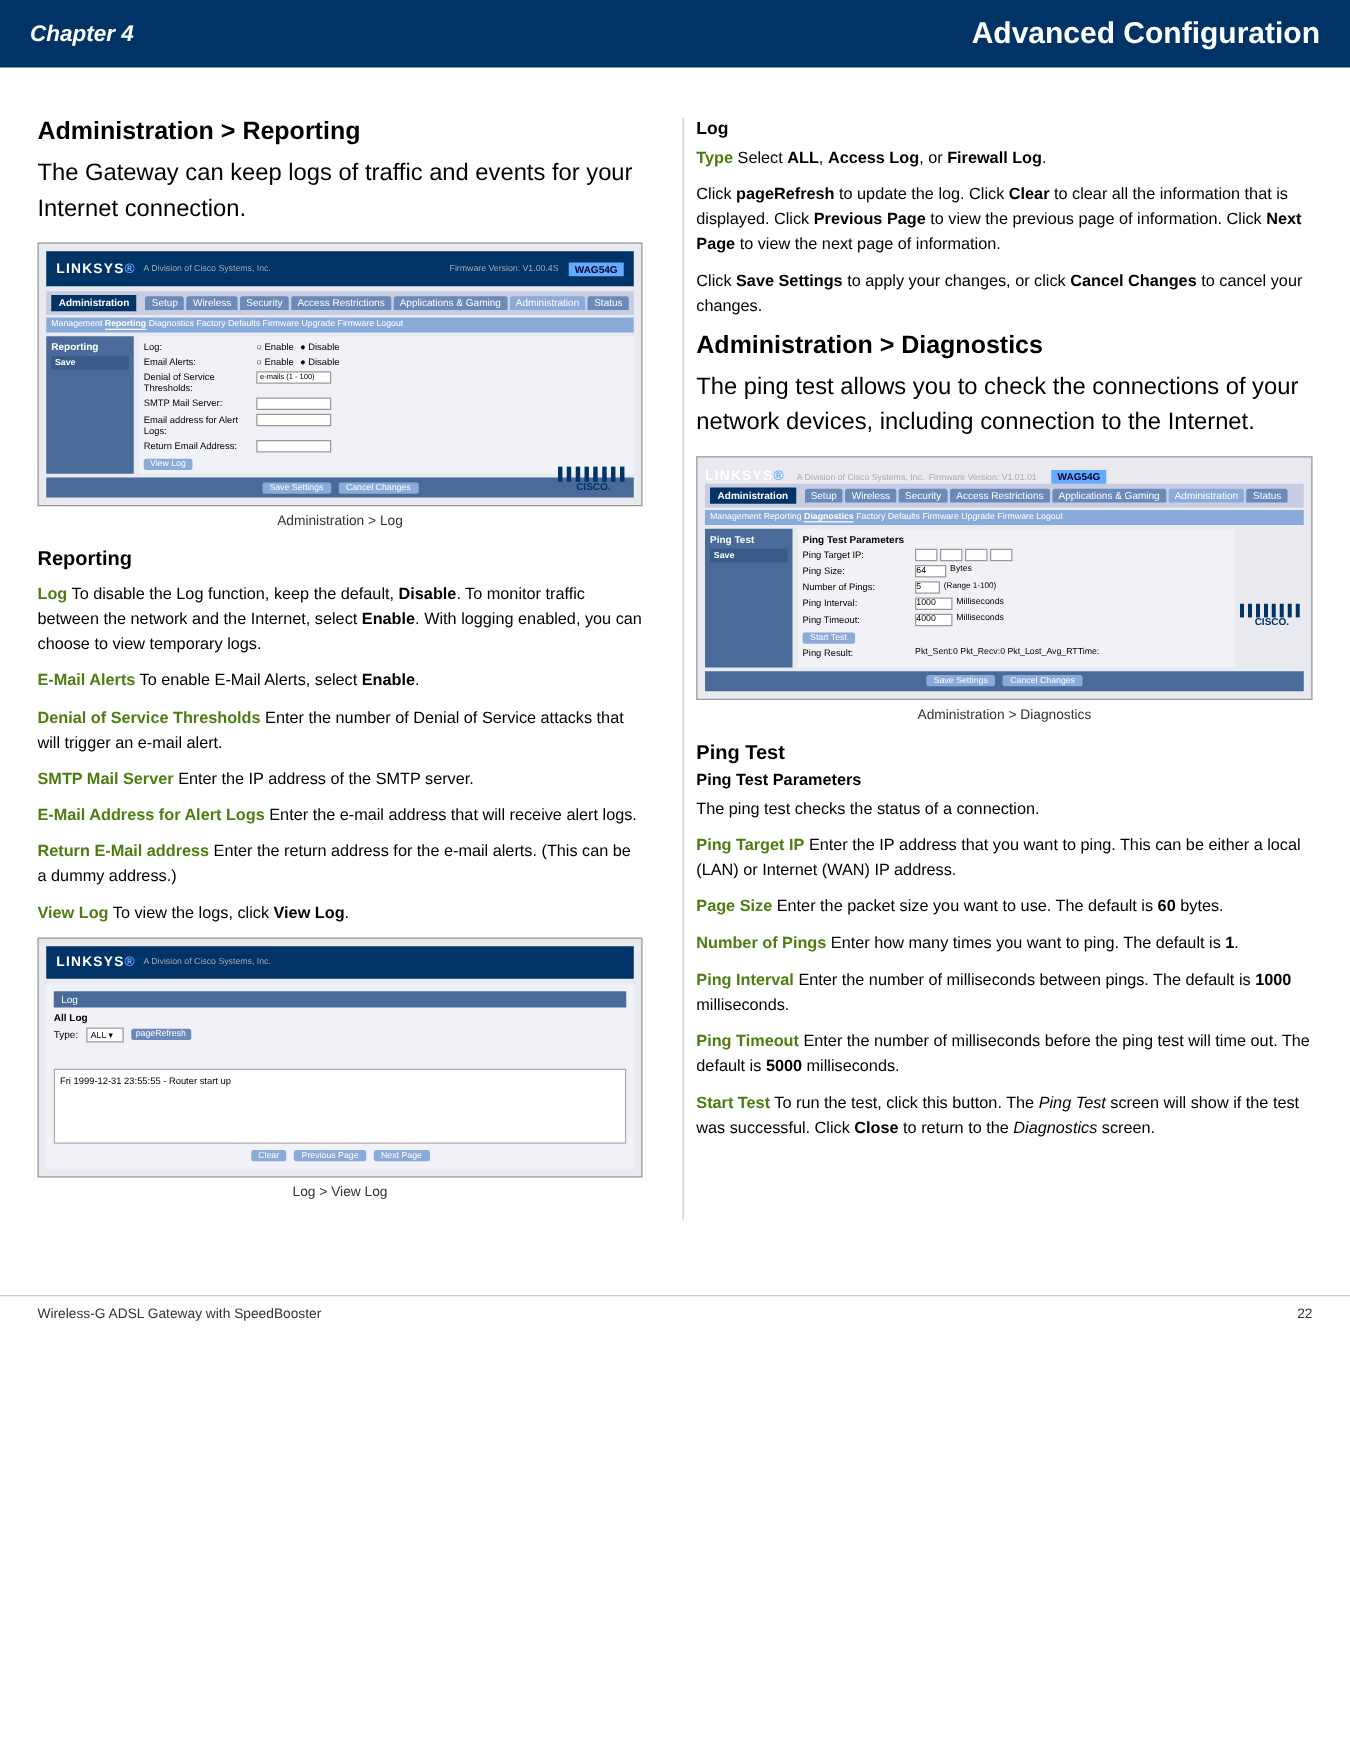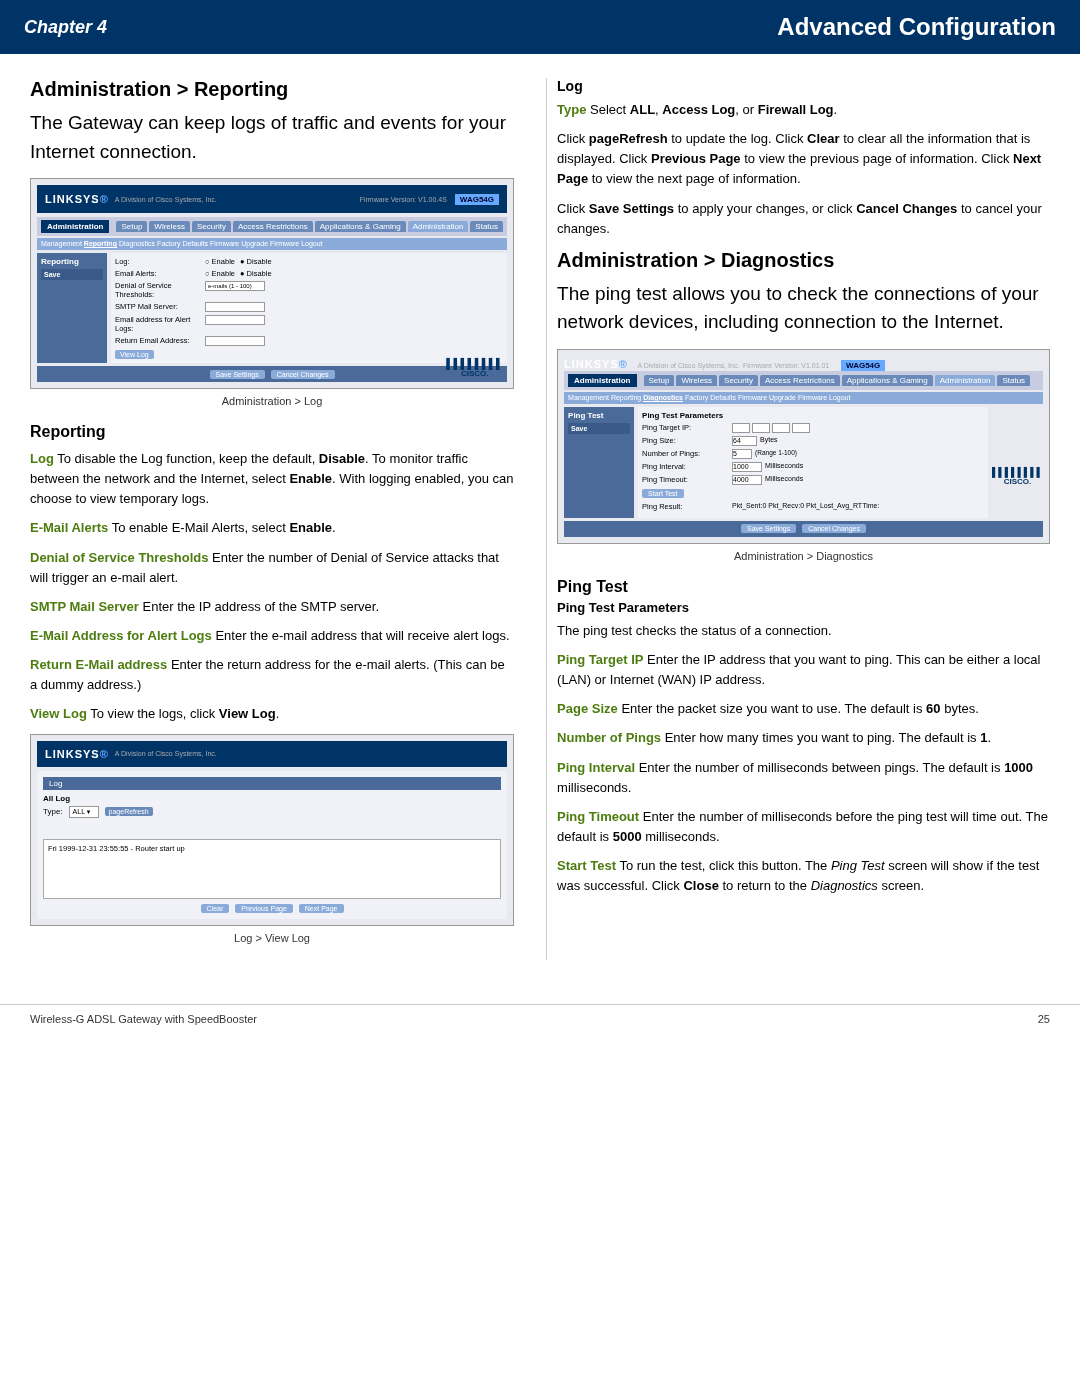--- a/index.html
+++ b/index.html
@@ -31,21 +31,21 @@
     .header-title {
       color: #fff;
       font-size: 24px;
       font-weight: bold;
     }
 
     
     .content-wrapper {
       display: flex;
       gap: 12px;
-      padding: 24px 30px;
+      padding: 40px 30px;
     }
     .col-left {
       width: 50%;
       padding-right: 20px;
     }
     .col-right {
       width: 50%;
       padding-left: 10px;
       border-left: 1px solid #ccc;
     }
@@ -617,14 +617,14 @@
       <span class="term">Start Test</span>
       <span>  To run the test, click this button. The </span><em>Ping Test</em><span> screen will show if the test was successful. Click </span><span class="bold">Close</span><span> to return to the </span><em>Diagnostics</em><span> screen.</span>
     </p>
 
   </div>
 
 </div>
 
 <div class="page-footer">
   <span>Wireless-G ADSL Gateway with SpeedBooster</span>
-  <span>25</span>
+  <span>22</span>
 </div>
 
 </body></html>

